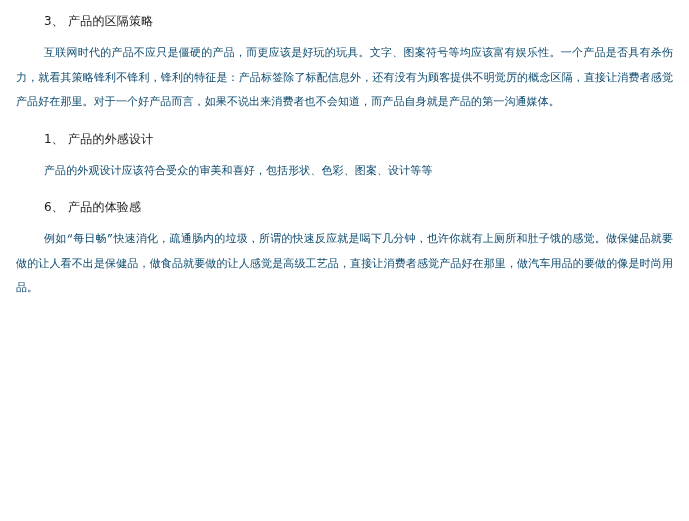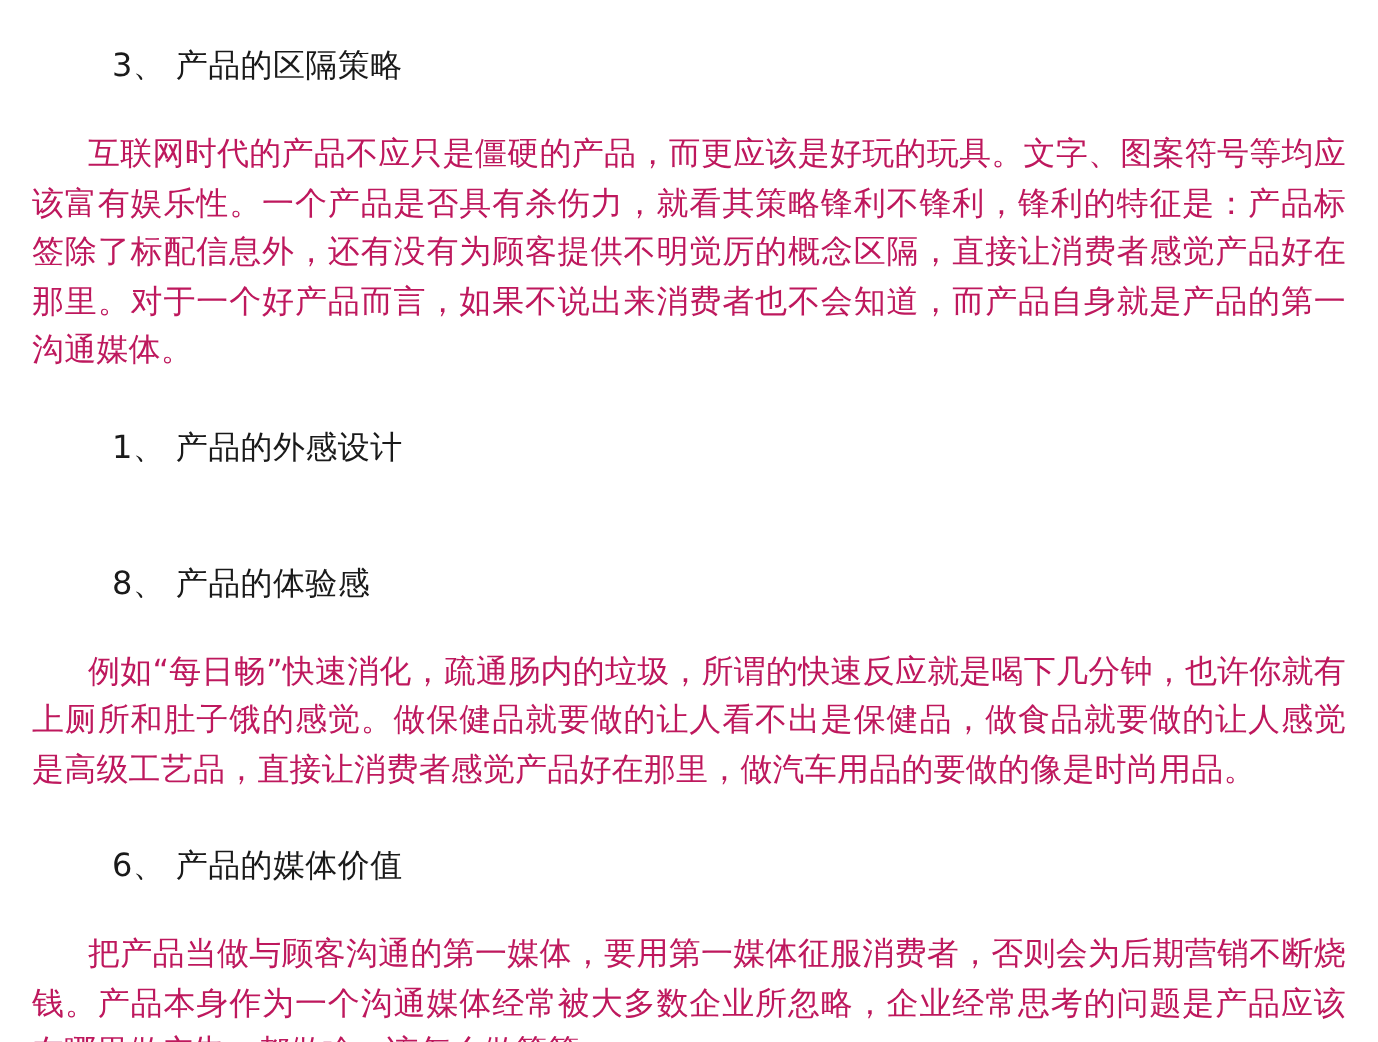--- a/index.html
+++ b/index.html
@@ -18,70 +18,67 @@
     width: 689px;
     height: 521px;
     box-sizing: border-box;
     padding: 6px 16px 0 16px;
     background: #ffffff;
   }
   .block {
     margin: 0;
   }
   .heading {
-    font-size: 16px;
+    font-size: 12px;
     line-height: 30px;
-    margin: 12px;
+    margin: 0;
     padding: 0;
     text-indent: 28px;
     color: #1a1a1a;
     letter-spacing: 0.2px;
     white-space: nowrap;
   }
   .para {
-    font-size: 16px;
+    font-size: 11px;
     line-height: 24.5px;
     margin: 0;
     padding: 0;
     text-indent: 28px;
     text-align: justify;
     text-justify: inter-ideograph;
-    color: #be185d;
+    color: #0c4a6e;
     letter-spacing: 0.1px;
+    font-family: Liberation Mono, monospace;
   }
   .spacer-sm { height: 5px; }
   .spacer-md { height: 9px; }
 </style>
 </head>
 <body>
 
 <div class="page">
 
   <div class="block">
     <p class="heading">3、 产品的区隔策略</p>
     <div class="spacer-sm"></div>
     <p class="para">互联网时代的产品不应只是僵硬的产品，而更应该是好玩的玩具。文字、图案符号等均应该富有娱乐性。一个产品是否具有杀伤力，就看其策略锋利不锋利，锋利的特征是：产品标签除了标配信息外，还有没有为顾客提供不明觉厉的概念区隔，直接让消费者感觉产品好在那里。对于一个好产品而言，如果不说出来消费者也不会知道，而产品自身就是产品的第一沟通媒体。</p>
   </div>
 
   <div class="spacer-md"></div>
 
   <div class="block">
     <p class="heading">1、 产品的外感设计</p>
     <div class="spacer-sm"></div>
+    <p class="para">产品的外观设计应该符合受众的审美和喜好，包括形状、色彩、图案、设计等等</p>
   </div>
 
   <div class="spacer-md"></div>
 
   <div class="block">
-    <p class="heading">8、 产品的体验感</p>
+    <p class="heading">6、 产品的体验感</p>
     <div class="spacer-sm"></div>
     <p class="para">例如“每日畅”快速消化，疏通肠内的垃圾，所谓的快速反应就是喝下几分钟，也许你就有上厕所和肚子饿的感觉。做保健品就要做的让人看不出是保健品，做食品就要做的让人感觉是高级工艺品，直接让消费者感觉产品好在那里，做汽车用品的要做的像是时尚用品。</p>
   </div>
 
   <div class="spacer-md"></div>
 
-  <div class="block">
-    <p class="heading">6、 产品的媒体价值</p>
-    <div class="spacer-sm"></div>
-    <p class="para">把产品当做与顾客沟通的第一媒体，要用第一媒体征服消费者，否则会为后期营销不断烧钱。产品本身作为一个沟通媒体经常被大多数企业所忽略，企业经常思考的问题是产品应该在哪里做广告、都做啥，该怎么做等等。</p>
-  </div>
 
 </div>
 
 </body></html>

